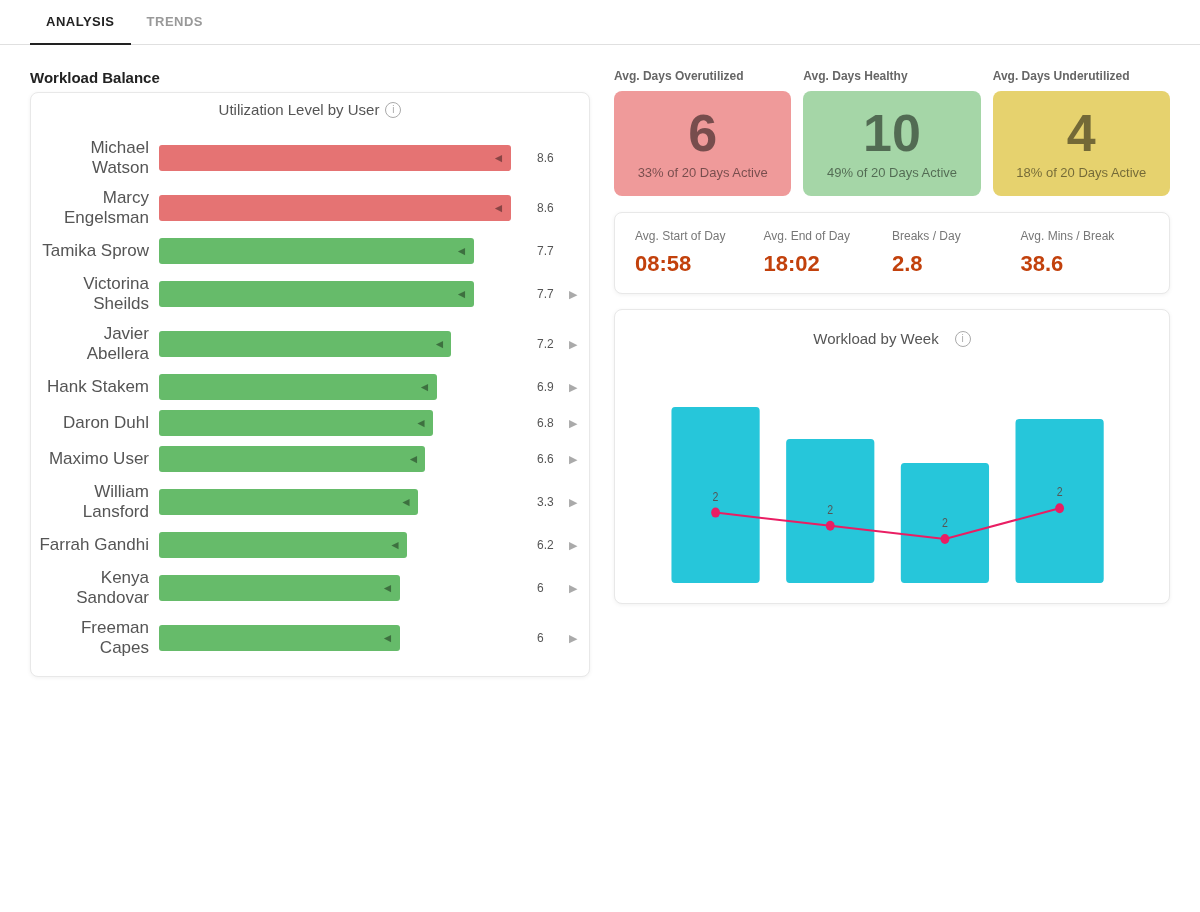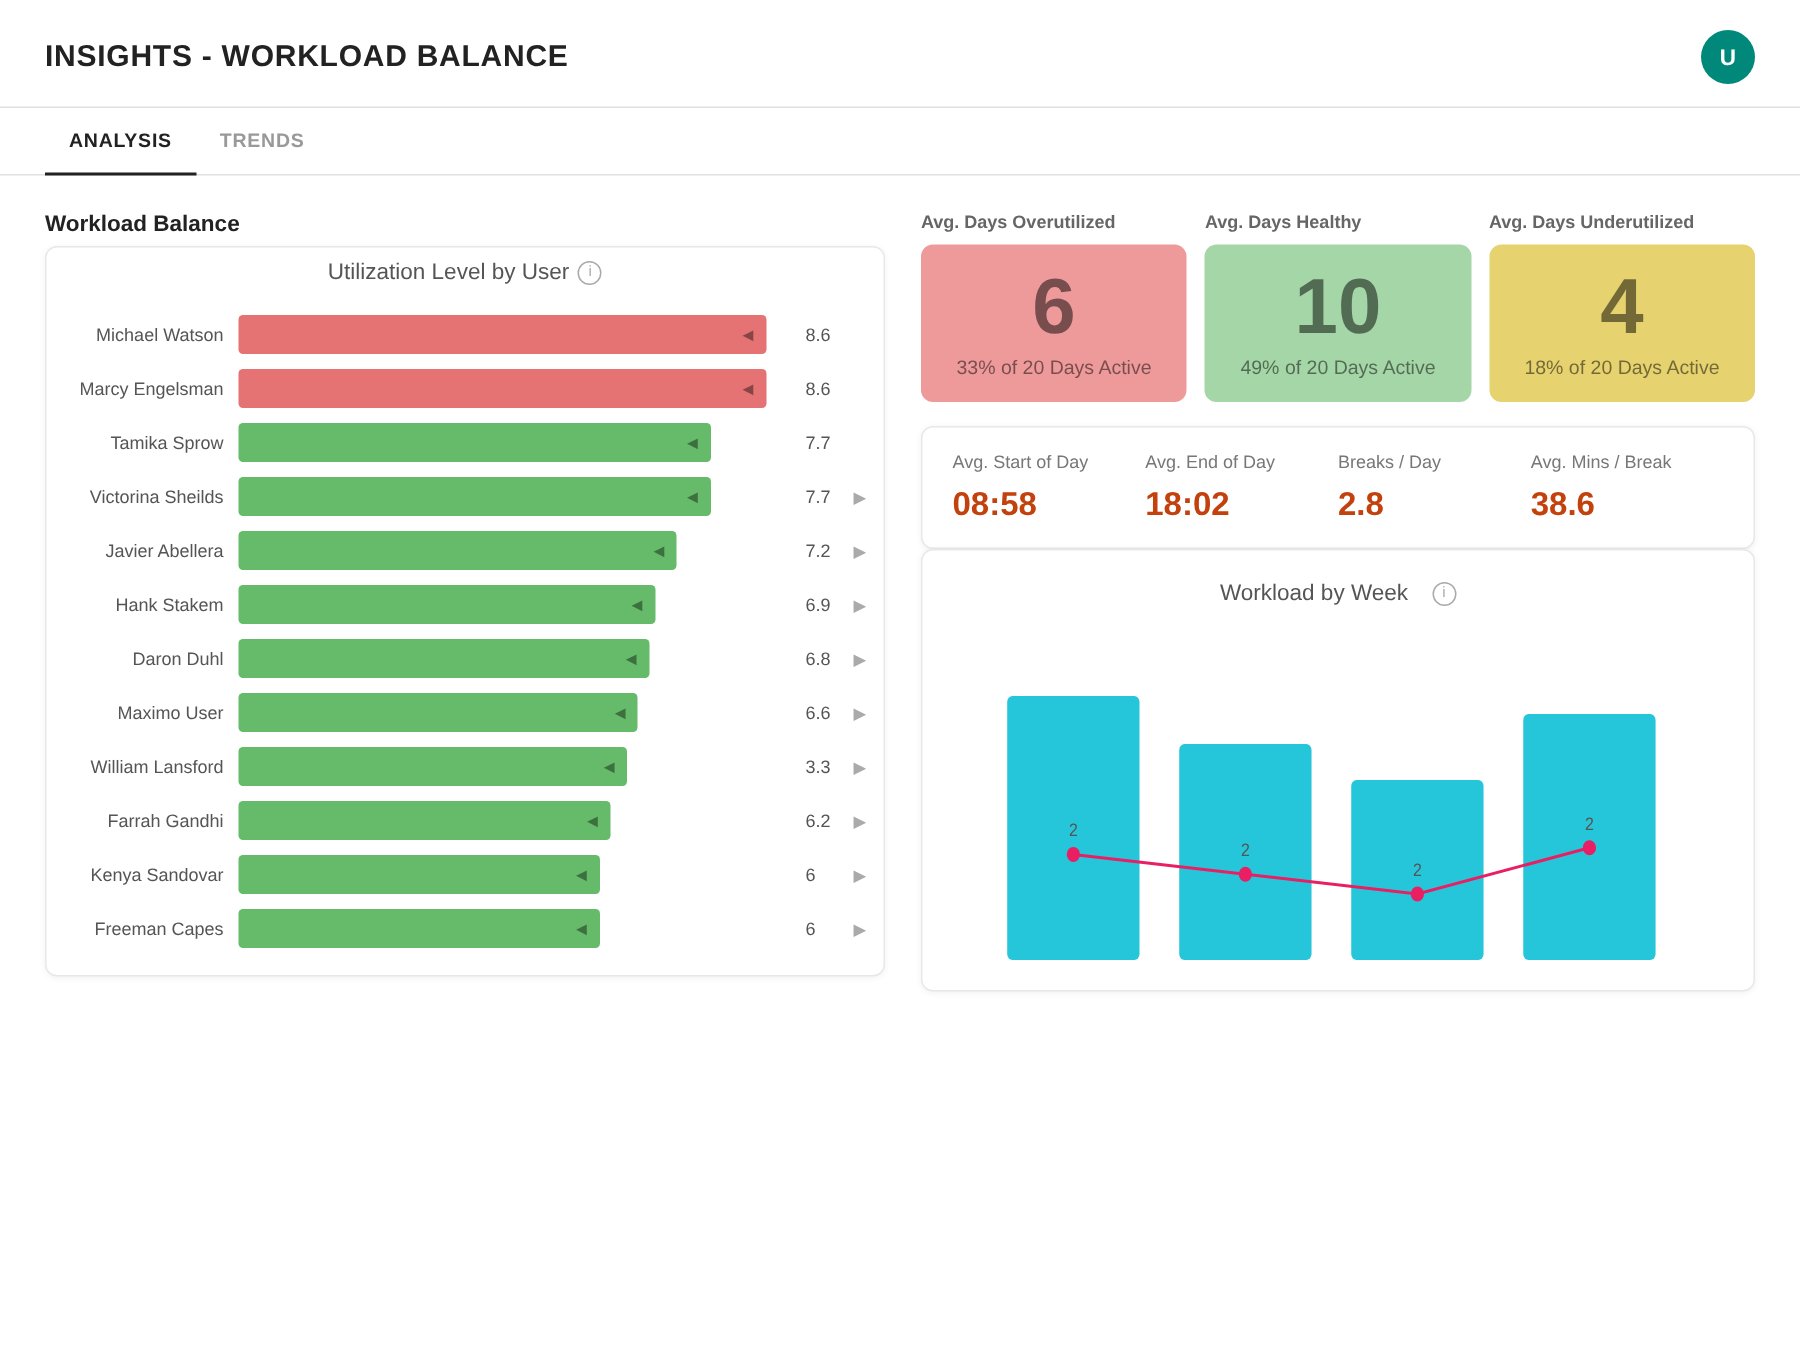--- a/index.html
+++ b/index.html
@@ -23,21 +23,21 @@
     
     .left-panel { flex: 0 0 560px; }
     .section-title { font-size: 15px; font-weight: 700; margin-bottom: 6px; color: #222; }
 
     .chart-card { background: #fff; border: 1px solid #e8e8e8; border-radius: 8px; padding: 8px; box-shadow: 0 1px 4px rgba(0,0,0,0.06); }
     .chart-title { text-align: center; font-size: 15px; color: #555; margin-bottom: 20px; display: flex; align-items: center; justify-content: center; gap: 6px; }
     .info-icon { width: 16px; height: 16px; border-radius: 50%; border: 1px solid #aaa; color: #aaa; font-size: 10px; display: inline-flex; align-items: center; justify-content: center; }
 
     
     .bar-row { display: flex; align-items: center; margin-bottom: 10px; }
-    .bar-label { width: 120px; text-align: right; font-size: 12px; color: #555; padding-right: 10px; flex-shrink: 0; }
+    .bar-label { width: 120px; text-align: right; font-size: 17px; color: #555; padding-right: 10px; flex-shrink: 0; }
     .bar-container { flex: 1; position: relative; height: 26px; }
     .bar { height: 26px; border-radius: 3px; display: flex; align-items: center; justify-content: flex-end; padding-right: 6px; }
     .bar-red { background: #e57373; }
     .bar-green { background: #66bb6a; }
     .bar-value { margin-left: 8px; font-size: 12px; color: #555; width: 28px; flex-shrink: 0; }
     .bar-arrow-right { margin-left: 4px; font-size: 11px; color: #aaa; flex-shrink: 0; width: 12px; }
 
     
     .right-panel { flex: 1; }
 
@@ -47,39 +47,35 @@
 
     .stat-cards { display: flex; gap: 12px; margin-bottom: 16px; }
     .stat-card { flex: 1; border-radius: 8px; padding: 16px; display: flex; flex-direction: column; align-items: center; justify-content: center; min-height: 100px; }
     .stat-card-red { background: #ef9a9a; }
     .stat-card-green { background: #a5d6a7; }
     .stat-card-yellow { background: #e6d26e; }
     .stat-number { font-size: 52px; font-weight: 700; color: rgba(0,0,0,0.5); line-height: 1; margin-bottom: 6px; }
     .stat-pct { font-size: 13px; color: rgba(0,0,0,0.5); }
 
     
-    .metrics-card { background: #fff; border: 1px solid #e8e8e8; border-radius: 8px; padding: 16px 20px; box-shadow: 0 1px 4px rgba(0,0,0,0.06); margin-bottom: 0; }
+    .metrics-card { background: #fff; border: 1px solid #e8e8e8; border-radius: 8px; padding: 16px 20px; box-shadow: 0 1px 4px rgba(0,0,0,0.06); margin-bottom: 15px; }
     .metrics-labels { display: flex; gap: 0; margin-bottom: 8px; }
     .metric-label { flex: 1; font-size: 12px; color: #777; font-weight: 500; }
     .metrics-values { display: flex; gap: 0; }
     .metric-value { flex: 1; font-size: 22px; font-weight: 700; color: #c2410c; }
 
     
     .weekly-card { background: #fff; border: 1px solid #e8e8e8; border-radius: 8px; padding: 20px; box-shadow: 0 1px 4px rgba(0,0,0,0.06); }
     .weekly-title { text-align: right; font-size: 15px; color: #555; margin-bottom: 16px; display: flex; align-items: center; justify-content: center; gap: 16px; }
   </style>
 </head>
 <body>
 
 <div class="app-container">
 
-  <div class="header">
-    <span class="header-title">INSIGHTS - WORKLOAD BALANCE</span>
-    <div class="user-avatar">U</div>
-  </div>
 
   <div class="tabs">
     <div class="tab active">ANALYSIS</div>
     <div class="tab">TRENDS</div>
   </div>
 
   <div class="main-content">
 
     <div class="left-panel">
       <div class="section-title">Workload Balance</div>

